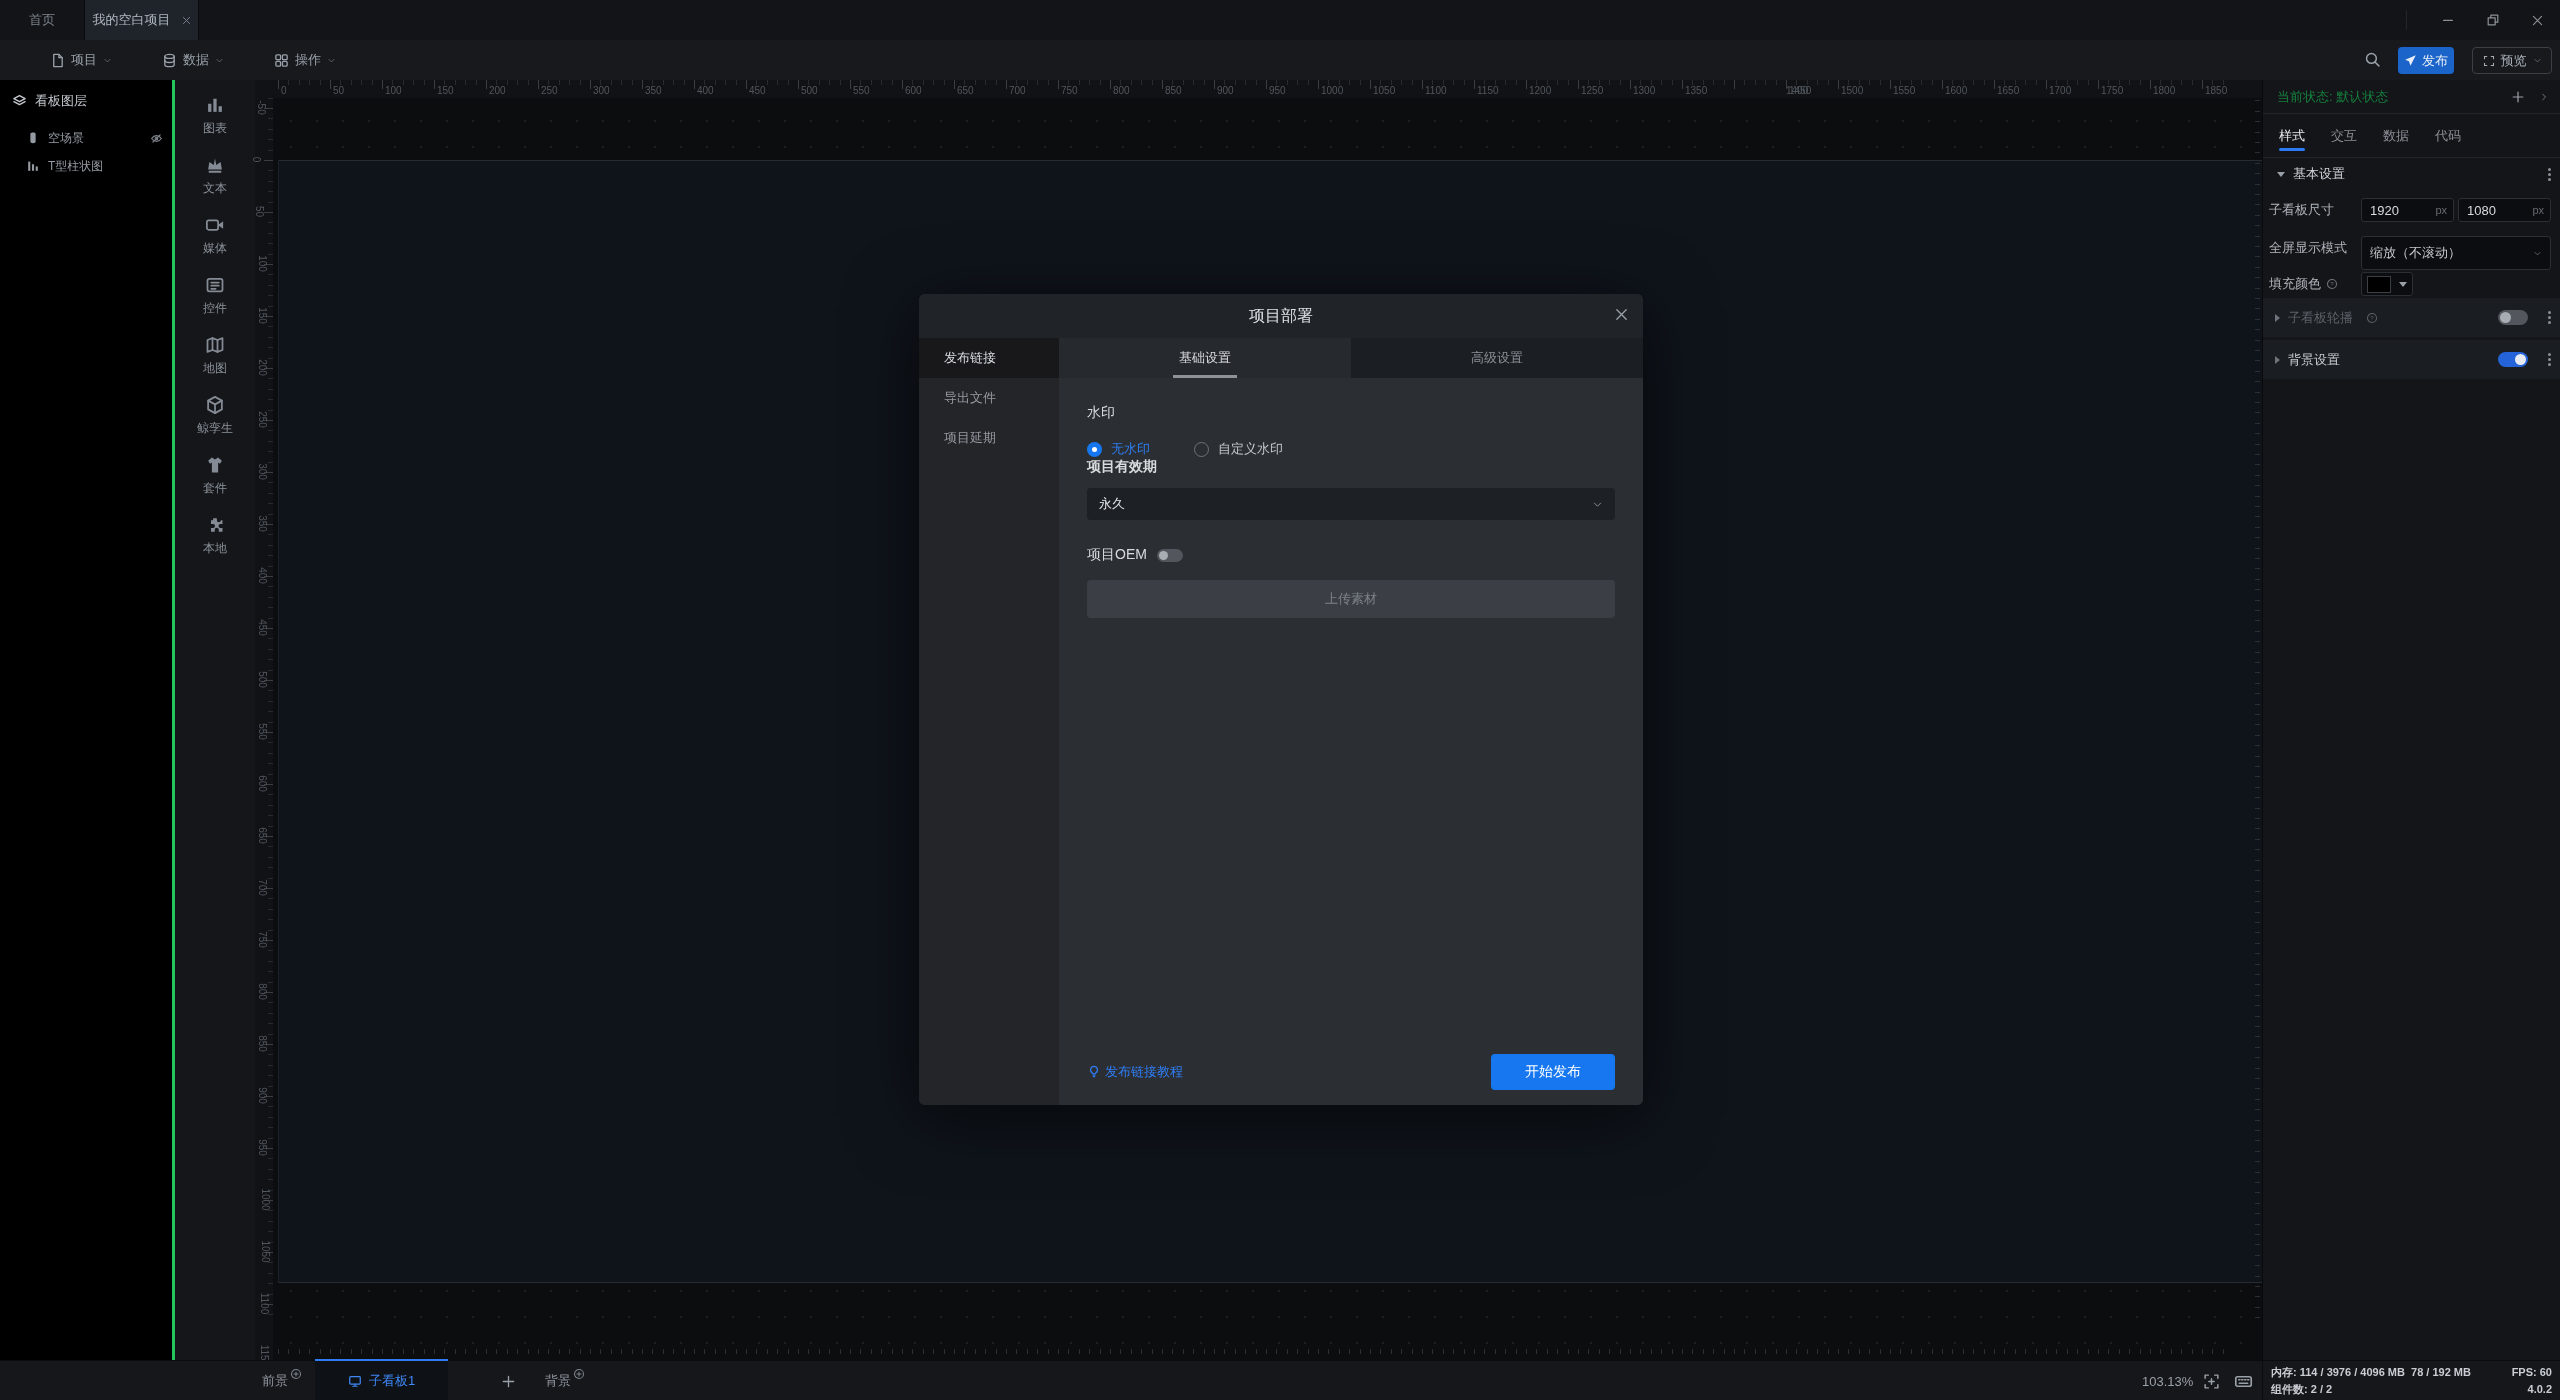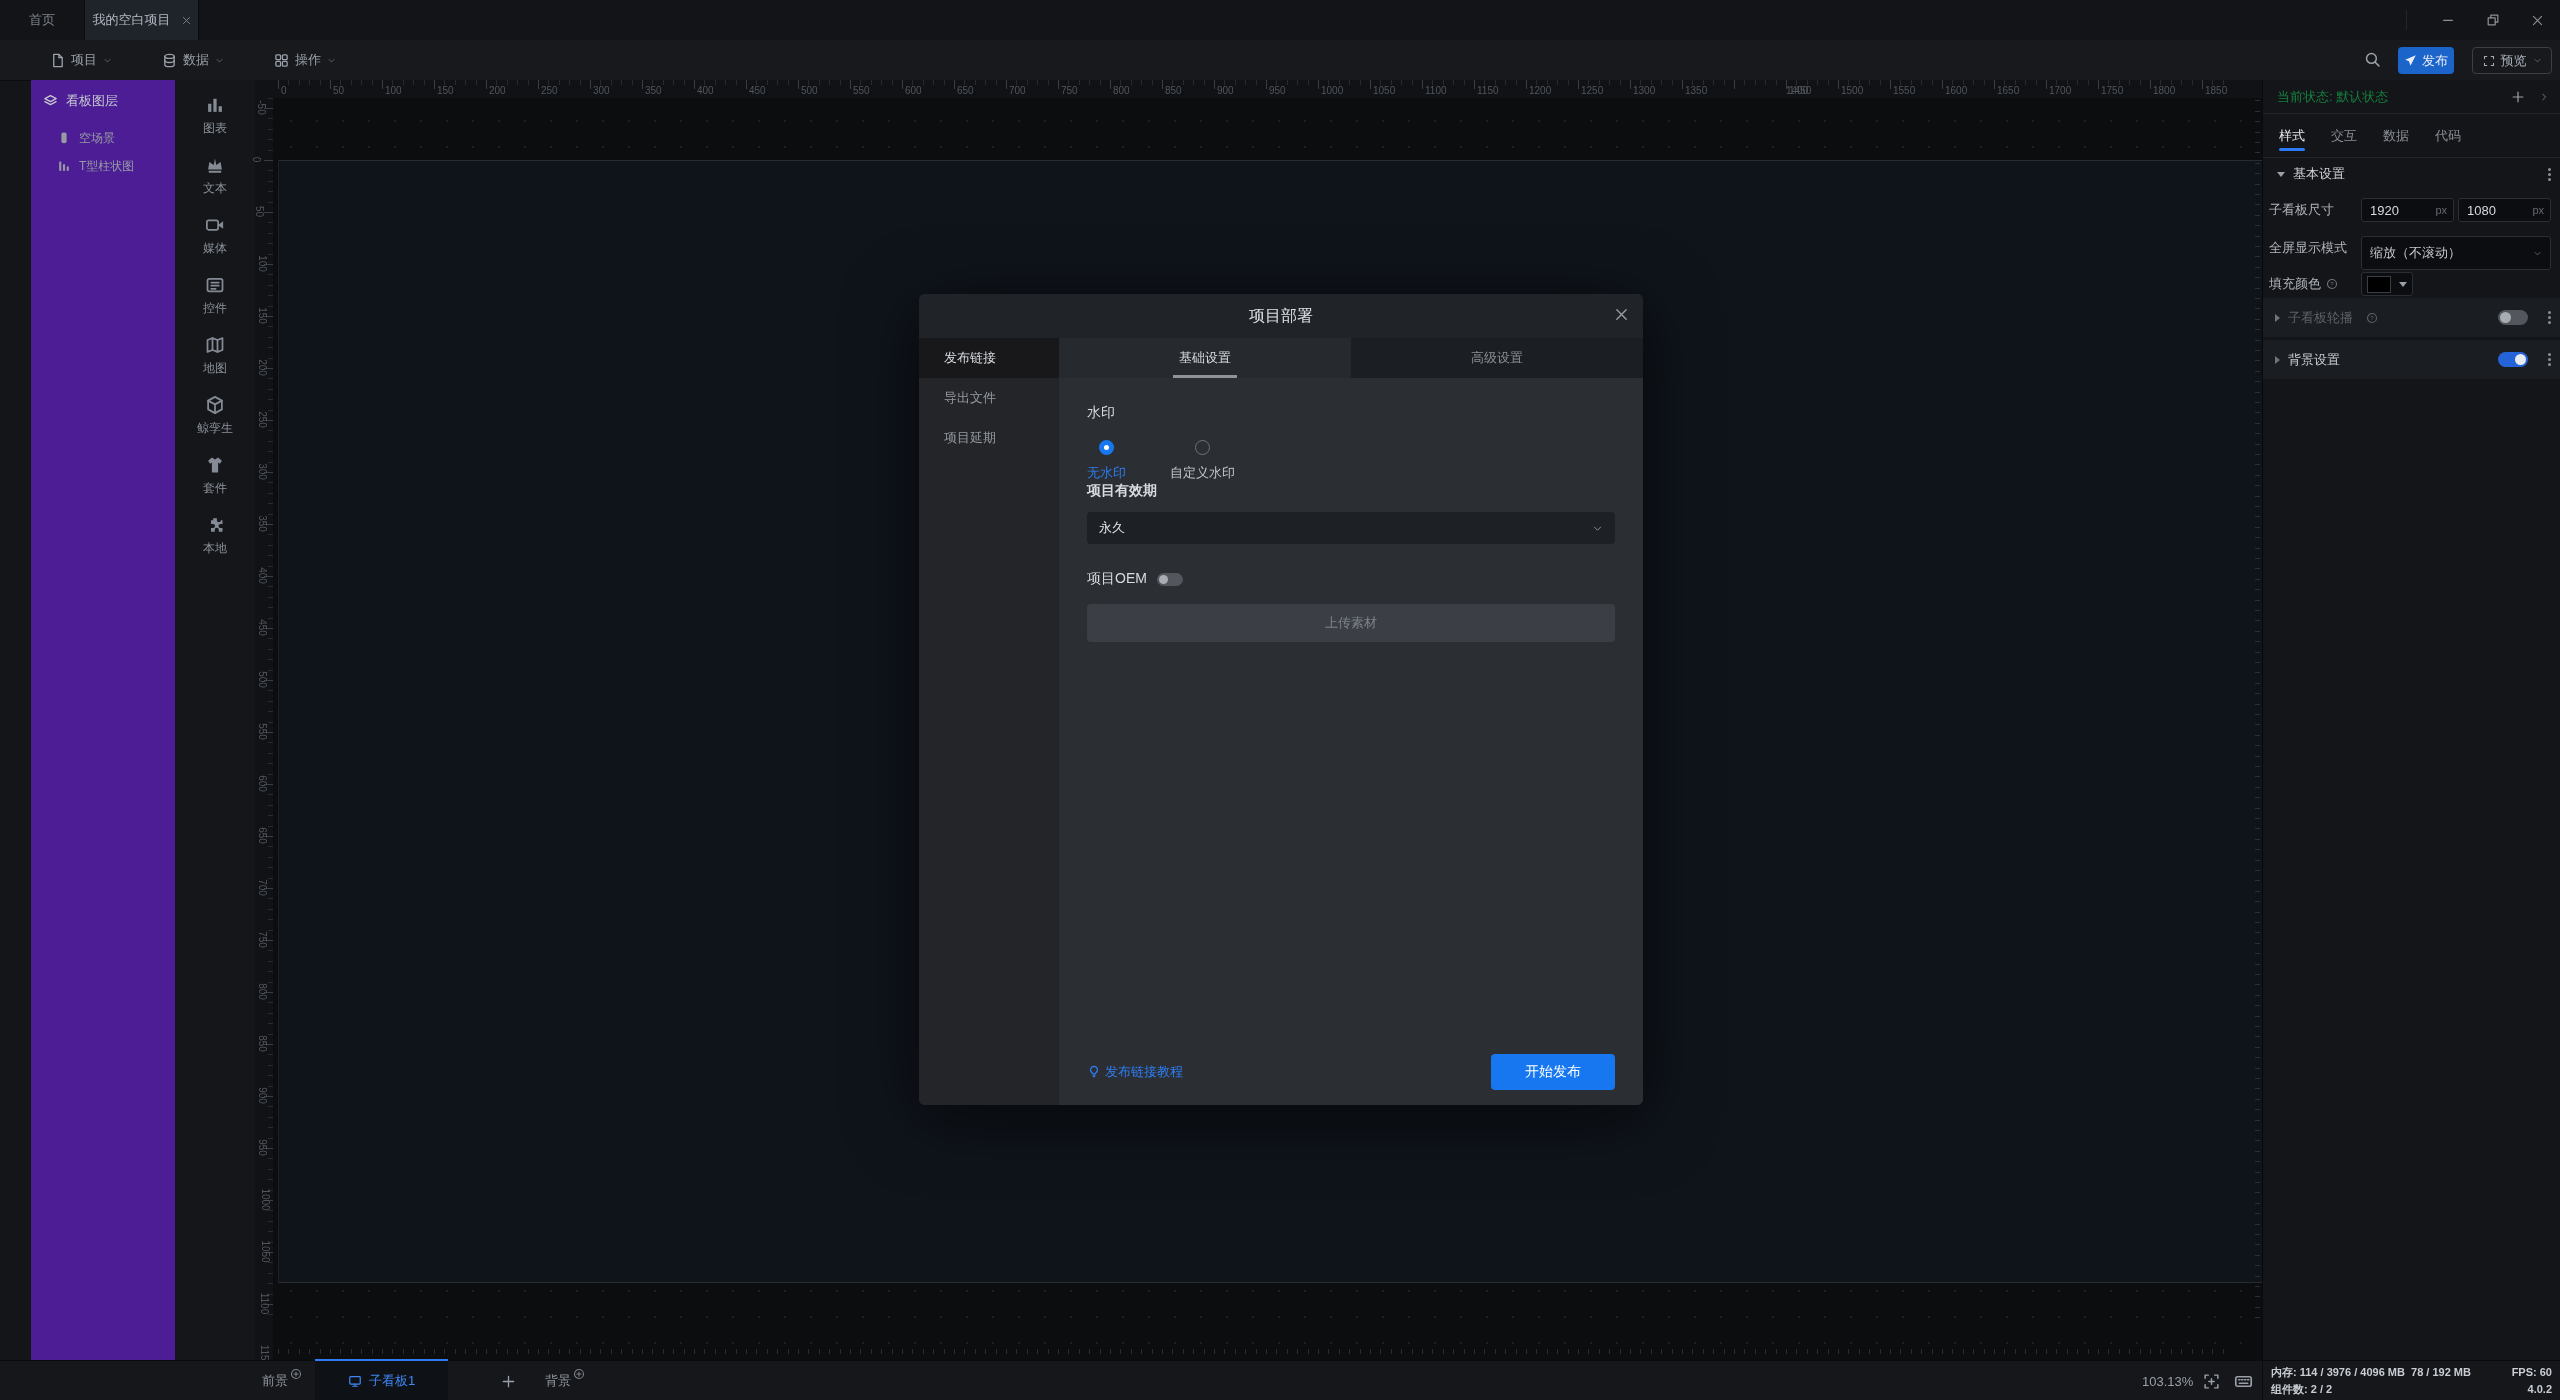--- a/index.html
+++ b/index.html
@@ -25,21 +25,21 @@
   .menu-item{top:0;height:40px;gap:6px;color:#9aa1aa;cursor:pointer;}
   .menu-item .lbl{font-size:13px;}
   .chev{color:#6e747d;}
   .search-btn{left:2364px;top:11px;color:#9aa1aa;cursor:pointer;}
   .publish-btn{left:2398px;top:7px;width:56px;height:27px;background:#1b64ca;border-radius:4px;color:#e8eef8;
                justify-content:center;gap:5px;cursor:pointer;}
   .preview-btn{left:2472px;top:7px;width:80px;height:27px;border:1px solid #3b3f46;border-radius:4px;color:#a9afb8;
                justify-content:center;gap:6px;cursor:pointer;box-sizing:border-box;}
 
   
-  .layers-panel{left:0;top:80px;width:175px;height:1280px;background:#4c1d95;border-right:7px solid #22c55e;box-sizing:border-box;margin-left:31px;}
+  .layers-panel{left:0;top:80px;width:175px;height:1280px;background:#000000;border-right:3px solid #22c55e;box-sizing:border-box;}
   .lp-header{left:0;top:6px;width:175px;height:30px;padding-left:12px;gap:8px;color:#c5c9cf;box-sizing:border-box;}
   .lp-item{left:0;width:175px;height:28px;padding-left:26px;gap:8px;color:#969ba3;font-size:12px;box-sizing:border-box;cursor:pointer;}
   .lp-eye{position:absolute;right:12px;color:#7e848c;}
 
   
   .icon-toolbar{left:175px;top:80px;width:80px;height:1280px;background:#141619;}
   .tool-item{left:0;width:80px;height:56px;display:flex;flex-direction:column;align-items:center;justify-content:center;
              gap:5px;color:#8b919a;font-size:12px;cursor:pointer;}
   .tool-item svg{color:#858b94;}
 
@@ -126,21 +126,21 @@
   .m-nav-item{left:0;width:140px;height:40px;padding-left:25px;box-sizing:border-box;color:#9599a0;cursor:pointer;}
   .m-nav-item.on{background:#18181b;color:#d8dbdf;}
   .m-tabs{left:140px;top:44px;width:584px;height:40px;display:flex;}
   .m-tab{flex:1;display:flex;align-items:center;justify-content:center;position:relative;color:#8b9096;cursor:pointer;}
   .m-tab.on{background:#26292e;color:#dadde1;}
   .m-tab:not(.on){background:#1b1e22;}
   .m-tab.on::after{content:"";position:absolute;bottom:0;left:50%;transform:translateX(-50%);width:64px;height:3px;background:#8f9399;}
   .m-body{left:140px;top:84px;width:584px;height:661px;box-sizing:border-box;padding:26px 28px 0 28px;background:#2b2e33;}
   .m-h{color:#d9dcdf;font-size:14px;}
   .radio-row{margin-top:18px;display:flex;align-items:center;gap:44px;}
-  .radio-opt{display:flex;align-items:center;gap:9px;cursor:pointer;flex-direction:column;}
+  .radio-opt{display:flex;align-items:center;gap:9px;cursor:pointer;}
   .radio{width:15px;height:15px;border-radius:50%;box-sizing:border-box;}
   .radio.sel{background:#1677f0;position:relative;}
   .radio.sel::after{content:"";position:absolute;left:5px;top:5px;width:5px;height:5px;border-radius:50%;background:#fff;}
   .radio.un{border:1px solid #6f737a;}
   .radio-opt .t-sel{color:#2e7ef2;}
   .radio-opt .t-un{color:#c4c7cc;}
   .m-valid{font-weight:bold;}
   .m-select{margin-top:12px;height:32px;background:#1d2025;border-radius:4px;display:flex;align-items:center;
             padding:0 12px;color:#e2e5e9;cursor:pointer;}
   .m-select .chev{margin-left:auto;color:#8f949b;}

